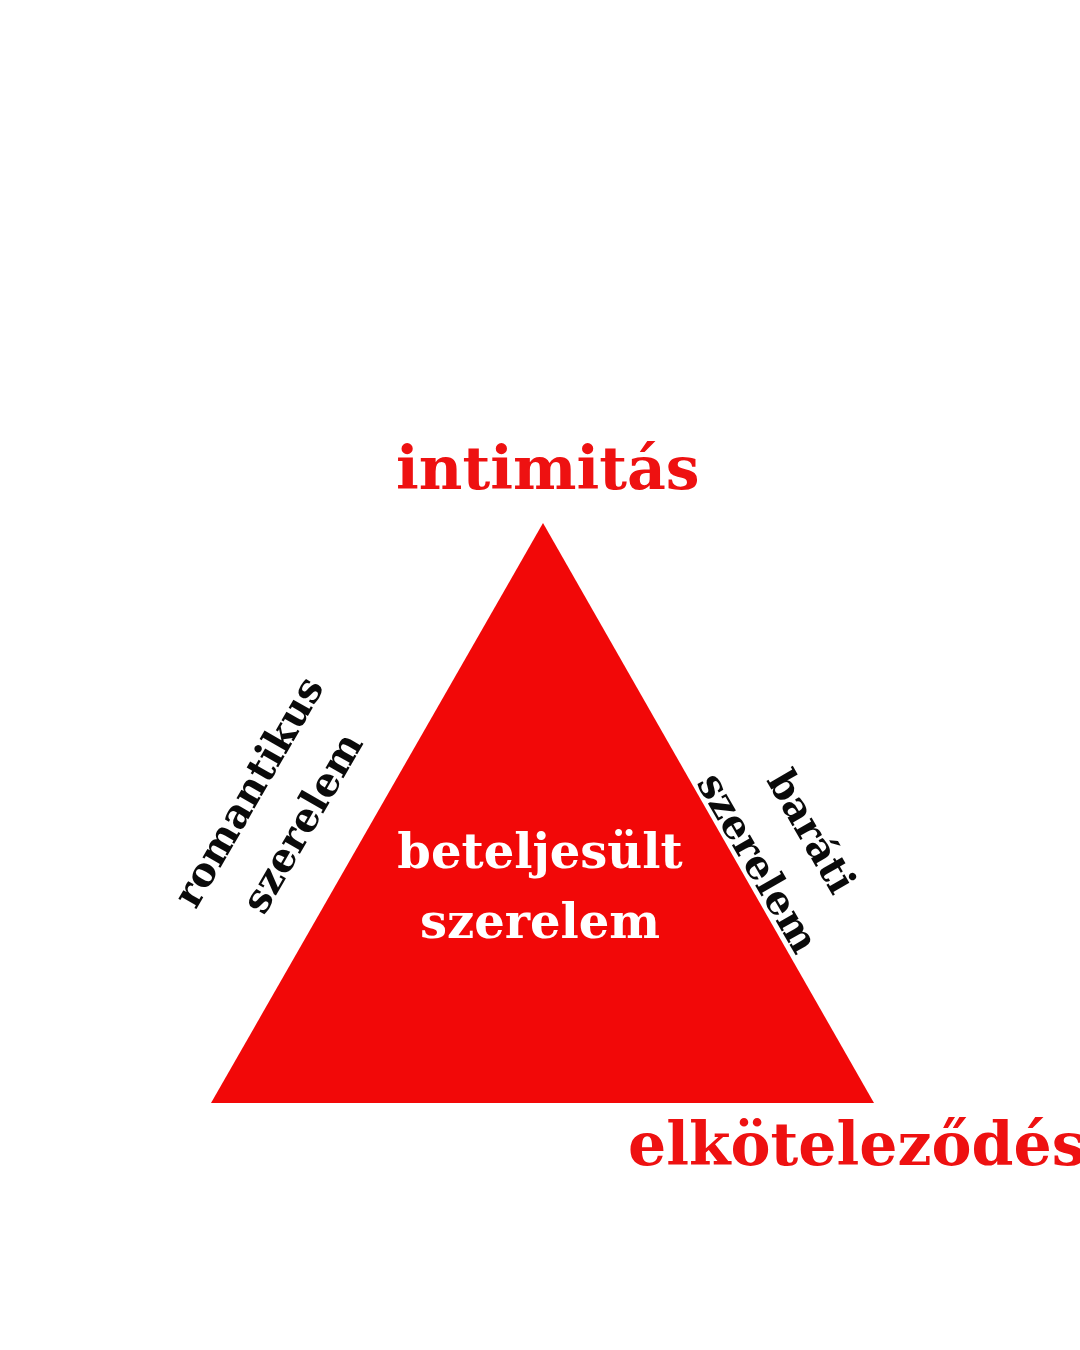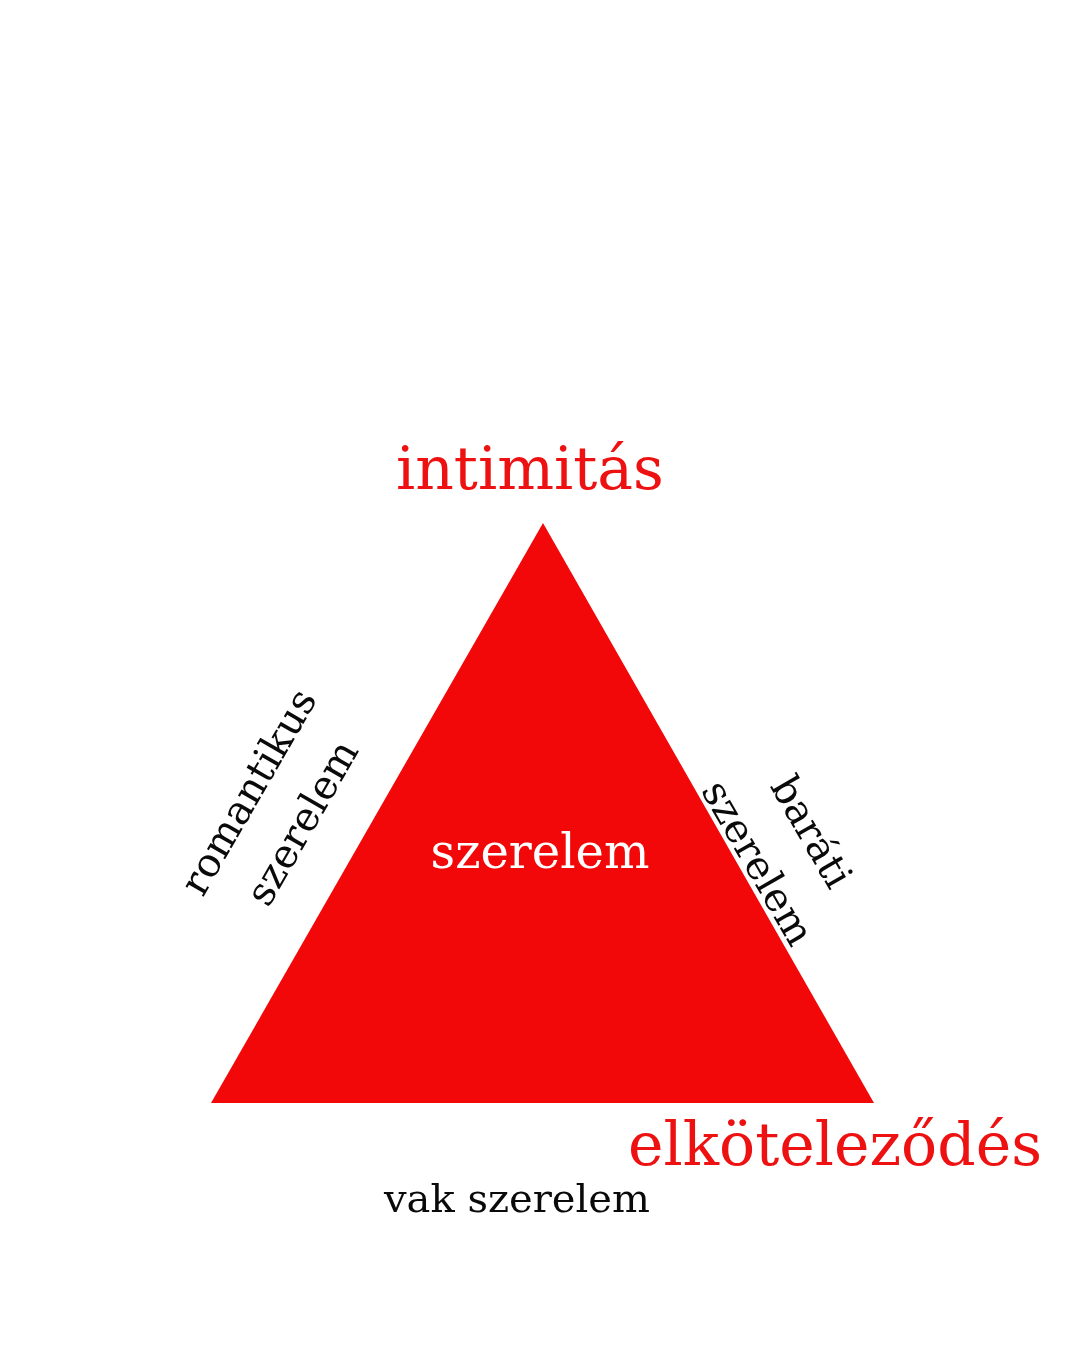--- a/index.html
+++ b/index.html
@@ -1,49 +1,49 @@
 <!DOCTYPE html>
 <html><head>
 <meta charset="utf-8">
 <style>
   html, body { margin: 0; padding: 0; }
   body {
     width: 1080px; height: 1350px; background: #ffffff;
     position: relative; overflow: hidden;
     font-family: "DejaVu Serif", "Liberation Serif", serif;
   }
-  .diagram { position: absolute; left: 0; top: 0; width: 1080px; height: 1350px; }
+  .diagram { position: absolute; left: 0; top: 0; width: 1080px; height: 1350px; font-weight: bold; }
   .tri { position: absolute; left: 0; top: 0; }
   .label { position: absolute; white-space: nowrap; line-height: 1; }
   .vertex { color: #ee1111; font-size: 60px; }
   .side { color: #0a0a0a; font-size: 40px; }
   .center { color: #ffffff; font-size: 48px; text-align: center; line-height: 70px; }
   .rot { transform-origin: center center; text-align: center; line-height: 62px; }
 </style>
 </head>
 <body>
 
 <div class="diagram">
   <svg class="tri" width="1080" height="1350">
     <polygon points="543,523 211,1103 874,1103" fill="#F20808"></polygon>
   </svg>
 
   <div class="label vertex" style="left:396px; top:438px;">intimitás</div>
 
 
   <div class="label vertex" style="left:628px; top:1114px;">elköteleződés</div>
 
-  <div class="label side" style="left:384px; top:1178px;">vak szerelem</div>
 
   <div class="label side rot" style="left:130px; top:745px; width:290px; transform: rotate(-60deg);">
     <div>romantikus</div>
     <div>szerelem</div>
   </div>
 
   <div class="label side rot" style="left:655px; top:785px; width:260px; transform: rotate(60deg);">
     <div>baráti</div>
     <div>szerelem</div>
   </div>
 
   <div class="label center" style="left:370px; top:816px; width:340px;">
+    <div>beteljesült</div>
     <div>szerelem</div>
   </div>
 </div>
 
 </body></html>

